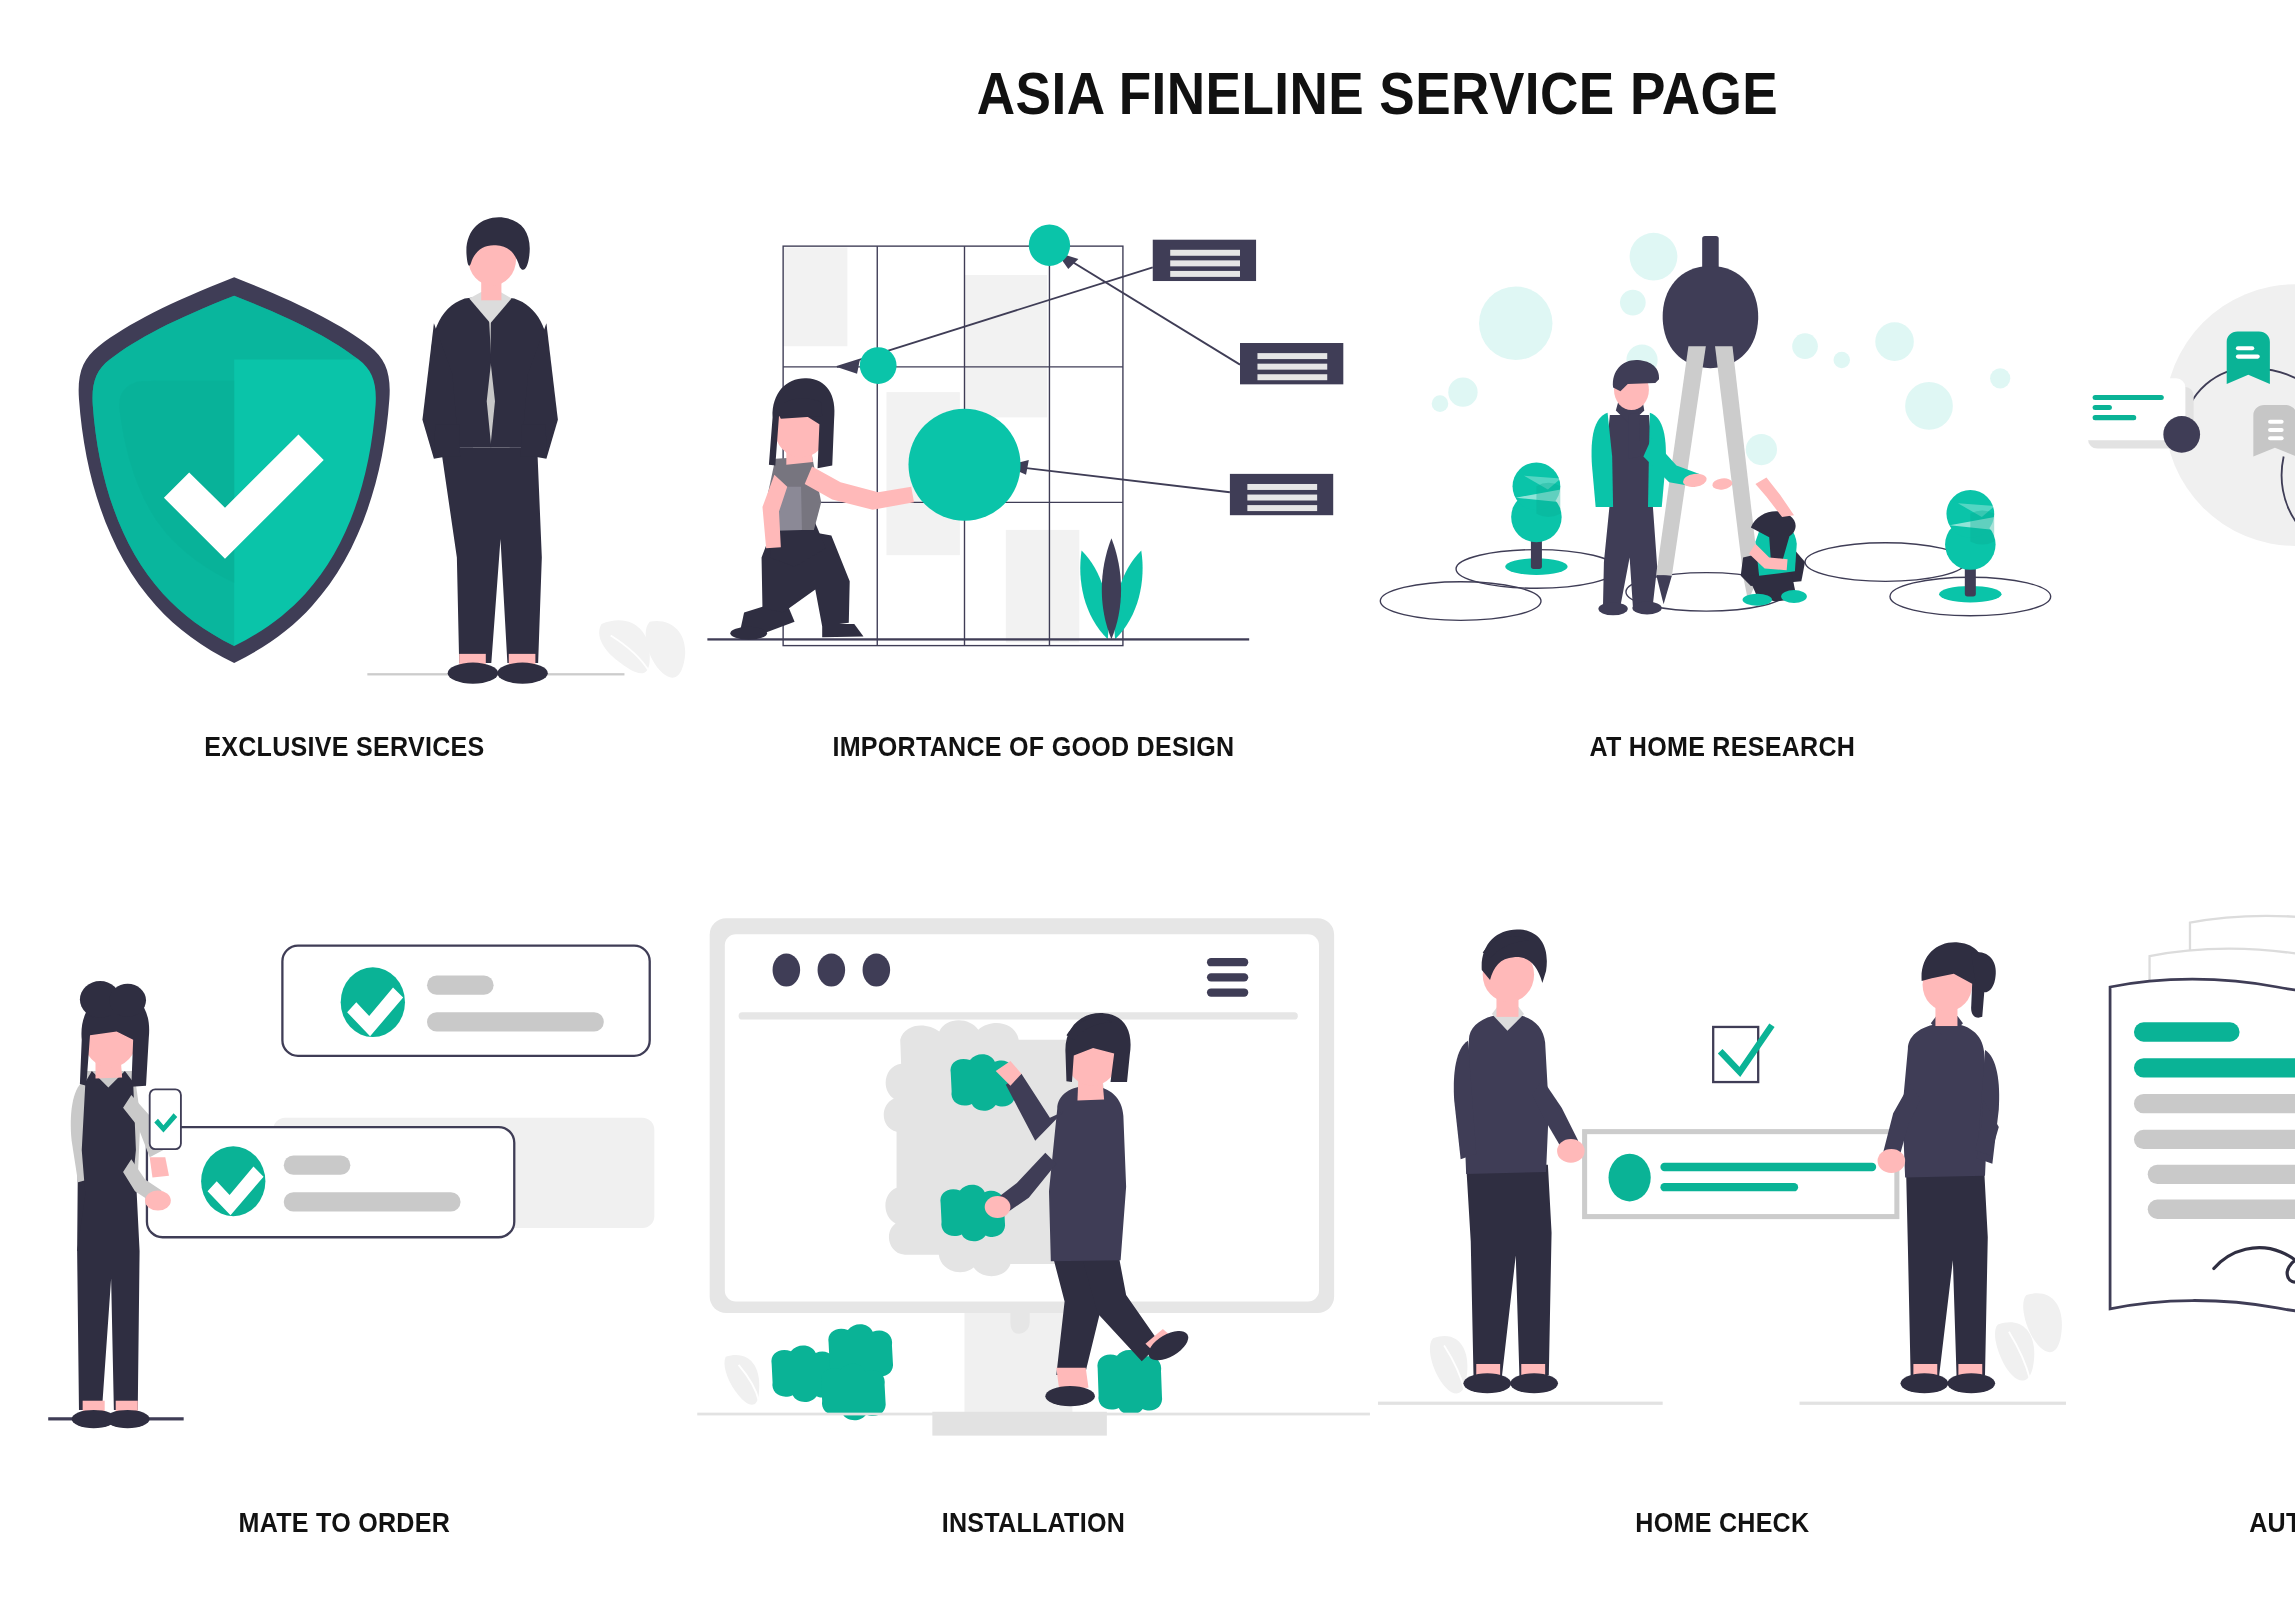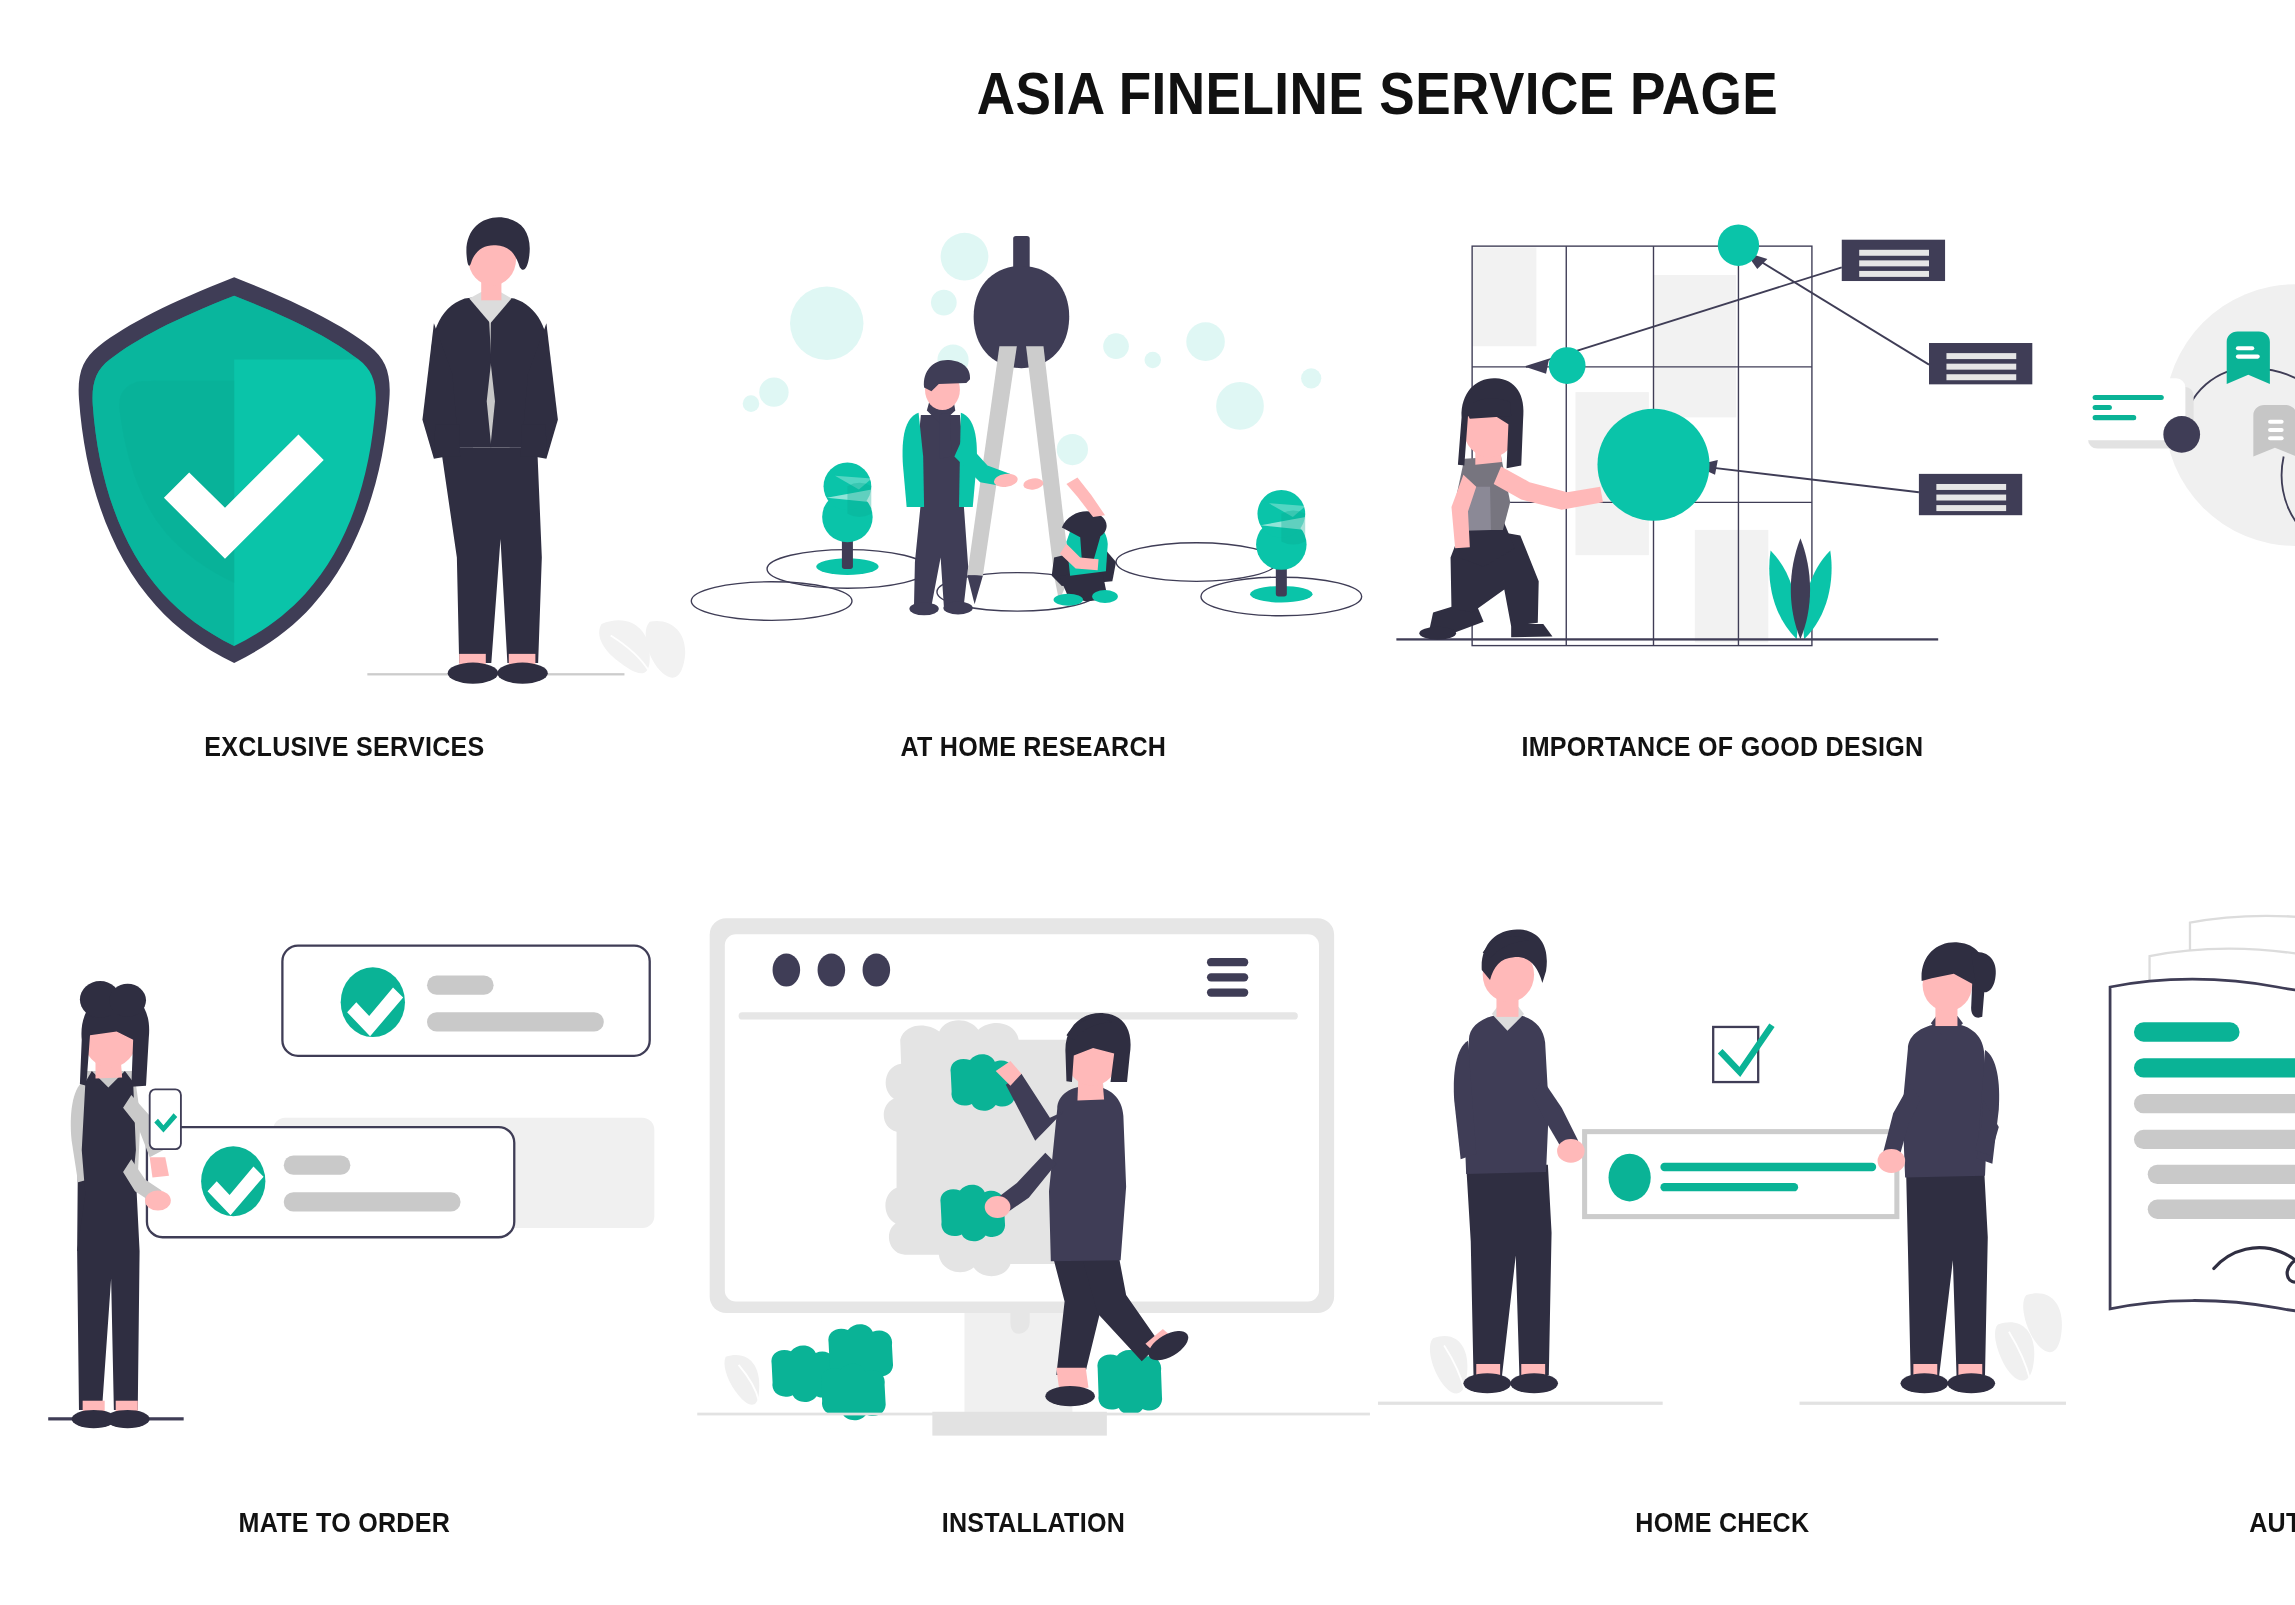--- a/index.html
+++ b/index.html
@@ -86,20 +86,97 @@
           <path d="M1022 196 L 1068 250 L 1114 196 L 1090 182 L 1048 182 Z" fill="#dcdcdc"></path>
 
           <rect x="1048" y="150" width="44" height="50" fill="#ffb9b9"></rect>
 
           <ellipse cx="1072" cy="110" rx="52" ry="58" fill="#ffb9b9"></ellipse>
 
           <path d="M1016 100 C 1012 42 1055 14 1098 20 C 1140 26 1160 58 1152 108 C 1148 132 1140 140 1132 128 C 1122 96 1108 82 1080 80 C 1054 78 1034 92 1026 118 C 1022 130 1018 126 1016 100 Z" fill="#2f2e41"></path>
         </svg>
       </div>
       <div class="caption">EXCLUSIVE SERVICES</div>
+    </div>
+
+    <div class="cell">
+      <div class="art">
+        <svg viewBox="0 0 1500 1150" preserveAspectRatio="xMidYMid meet">
+
+          <rect x="205" y="85" width="140" height="215" fill="#f2f2f2"></rect>
+          <rect x="600" y="145" width="180" height="310" fill="#f2f2f2"></rect>
+          <rect x="430" y="400" width="160" height="355" fill="#f2f2f2"></rect>
+          <rect x="690" y="700" width="160" height="245" fill="#f2f2f2"></rect>
+
+          <g stroke="#3f3d56" stroke-width="3" fill="none">
+            <rect x="205" y="82" width="740" height="870"></rect>
+            <line x1="410" y1="82" x2="410" y2="952"></line>
+            <line x1="600" y1="82" x2="600" y2="952"></line>
+            <line x1="785" y1="82" x2="785" y2="952"></line>
+            <line x1="205" y1="345" x2="945" y2="345"></line>
+            <line x1="205" y1="640" x2="945" y2="640"></line>
+          </g>
+
+          <g>
+            <rect x="1010" y="68" width="225" height="90" fill="#3f3d56"></rect>
+            <rect x="1048" y="90" width="152" height="13" fill="#e6e6e6"></rect>
+            <rect x="1048" y="113" width="152" height="13" fill="#e6e6e6"></rect>
+            <rect x="1048" y="136" width="152" height="13" fill="#e6e6e6"></rect>
+          </g>
+          <g>
+            <rect x="1200" y="293" width="225" height="90" fill="#3f3d56"></rect>
+            <rect x="1238" y="315" width="152" height="13" fill="#e6e6e6"></rect>
+            <rect x="1238" y="338" width="152" height="13" fill="#e6e6e6"></rect>
+            <rect x="1238" y="361" width="152" height="13" fill="#e6e6e6"></rect>
+          </g>
+          <g>
+            <rect x="1178" y="578" width="225" height="90" fill="#3f3d56"></rect>
+            <rect x="1216" y="600" width="152" height="13" fill="#e6e6e6"></rect>
+            <rect x="1216" y="623" width="152" height="13" fill="#e6e6e6"></rect>
+            <rect x="1216" y="646" width="152" height="13" fill="#e6e6e6"></rect>
+          </g>
+
+          <g stroke="#3f3d56" stroke-width="4" fill="none">
+            <line x1="1010" y1="128" x2="322" y2="345"></line>
+            <line x1="1200" y1="340" x2="800" y2="95"></line>
+            <line x1="1178" y1="618" x2="690" y2="560"></line>
+          </g>
+          <path d="M322 345 L 372 330 L 366 360 Z" fill="#3f3d56"></path>
+          <path d="M800 95 L 848 110 L 826 132 Z" fill="#3f3d56"></path>
+          <path d="M690 560 L 740 548 L 734 580 Z" fill="#3f3d56"></path>
+
+          <circle cx="785" cy="80" r="45" fill="#0ac4a9"></circle>
+          <circle cx="412" cy="342" r="40" fill="#0ac4a9"></circle>
+          <circle cx="600" cy="558" r="122" fill="#0ac4a9"></circle>
+
+          <path d="M912 938 C 860 888 845 810 855 745 C 900 790 920 860 912 938 Z" fill="#0ac4a9"></path>
+          <path d="M928 938 C 980 888 995 810 985 745 C 940 790 920 860 928 938 Z" fill="#0ac4a9"></path>
+          <path d="M920 938 C 892 870 892 790 920 718 C 948 790 948 870 920 938 Z" fill="#3f3d56"></path>
+
+          <rect x="40" y="936" width="1180" height="5" fill="#3f3d56"></rect>
+
+          <path d="M120 880 L 210 852 L 230 900 L 150 930 L 110 926 Z" fill="#2f2e41"></path>
+          <ellipse cx="130" cy="925" rx="40" ry="14" fill="#2f2e41"></ellipse>
+          <path d="M185 690 L 310 712 L 350 812 L 348 902 L 290 910 L 275 830 L 205 880 L 160 870 L 158 760 Z" fill="#2f2e41"></path>
+          <path d="M290 905 L 360 905 L 380 932 L 290 934 Z" fill="#2f2e41"></path>
+          <path d="M185 692 L 272 678 L 298 740 L 230 780 L 176 760 Z" fill="#2f2e41"></path>
+          <path d="M188 545 L 268 540 L 288 640 L 272 700 L 188 700 L 172 620 Z" fill="#77757f"></path>
+          <path d="M186 606 L 244 606 L 246 700 L 188 702 Z" fill="#8b8996"></path>
+
+          <path d="M268 562 L 330 596 L 412 618 L 484 606 L 490 640 L 400 656 L 312 634 L 252 600 Z" fill="#ffb9b9"></path>
+          <path d="M186 580 L 160 650 L 168 740 L 200 738 L 196 660 L 214 606 Z" fill="#ffb9b9"></path>
+
+          <path d="M212 510 L 264 505 L 270 552 L 212 558 Z" fill="#ffb9b9"></path>
+          <ellipse cx="244" cy="480" rx="58" ry="62" fill="#ffb9b9"></ellipse>
+
+          <path d="M182 455 C 180 400 214 368 256 370 C 300 372 322 406 316 460 L 312 560 L 280 566 L 284 470 L 252 450 L 196 452 L 188 560 L 174 558 Z" fill="#2f2e41"></path>
+          <path d="M190 440 C 208 412 252 406 288 422 L 290 452 L 200 458 Z" fill="#2f2e41"></path>
+        </svg>
+      </div>
+      <div class="caption">IMPORTANCE OF GOOD DESIGN</div>
     </div>
 
     <div class="cell">
       <div class="art">
         <svg viewBox="0 0 1500 1150" preserveAspectRatio="xMidYMid meet">
 
           <circle cx="300" cy="250" r="80" fill="#0ac4a9" opacity="0.13"></circle>
           <circle cx="185" cy="400" r="32" fill="#0ac4a9" opacity="0.13"></circle>
           <circle cx="135" cy="425" r="18" fill="#0ac4a9" opacity="0.13"></circle>
           <circle cx="600" cy="105" r="52" fill="#0ac4a9" opacity="0.13"></circle>
@@ -173,97 +250,20 @@
           <path d="M822 730 L 852 760 L 892 764 L 890 788 L 842 784 L 808 752 Z" fill="#ffb9b9"></path>
         </svg>
       </div>
       <div class="caption">AT HOME RESEARCH</div>
     </div>
 
     <div class="cell">
       <div class="art">
         <svg viewBox="0 0 1500 1150" preserveAspectRatio="xMidYMid meet">
 
-          <rect x="205" y="85" width="140" height="215" fill="#f2f2f2"></rect>
-          <rect x="600" y="145" width="180" height="310" fill="#f2f2f2"></rect>
-          <rect x="430" y="400" width="160" height="355" fill="#f2f2f2"></rect>
-          <rect x="690" y="700" width="160" height="245" fill="#f2f2f2"></rect>
-
-          <g stroke="#3f3d56" stroke-width="3" fill="none">
-            <rect x="205" y="82" width="740" height="870"></rect>
-            <line x1="410" y1="82" x2="410" y2="952"></line>
-            <line x1="600" y1="82" x2="600" y2="952"></line>
-            <line x1="785" y1="82" x2="785" y2="952"></line>
-            <line x1="205" y1="345" x2="945" y2="345"></line>
-            <line x1="205" y1="640" x2="945" y2="640"></line>
-          </g>
-
-          <g>
-            <rect x="1010" y="68" width="225" height="90" fill="#3f3d56"></rect>
-            <rect x="1048" y="90" width="152" height="13" fill="#e6e6e6"></rect>
-            <rect x="1048" y="113" width="152" height="13" fill="#e6e6e6"></rect>
-            <rect x="1048" y="136" width="152" height="13" fill="#e6e6e6"></rect>
-          </g>
-          <g>
-            <rect x="1200" y="293" width="225" height="90" fill="#3f3d56"></rect>
-            <rect x="1238" y="315" width="152" height="13" fill="#e6e6e6"></rect>
-            <rect x="1238" y="338" width="152" height="13" fill="#e6e6e6"></rect>
-            <rect x="1238" y="361" width="152" height="13" fill="#e6e6e6"></rect>
-          </g>
-          <g>
-            <rect x="1178" y="578" width="225" height="90" fill="#3f3d56"></rect>
-            <rect x="1216" y="600" width="152" height="13" fill="#e6e6e6"></rect>
-            <rect x="1216" y="623" width="152" height="13" fill="#e6e6e6"></rect>
-            <rect x="1216" y="646" width="152" height="13" fill="#e6e6e6"></rect>
-          </g>
-
-          <g stroke="#3f3d56" stroke-width="4" fill="none">
-            <line x1="1010" y1="128" x2="322" y2="345"></line>
-            <line x1="1200" y1="340" x2="800" y2="95"></line>
-            <line x1="1178" y1="618" x2="690" y2="560"></line>
-          </g>
-          <path d="M322 345 L 372 330 L 366 360 Z" fill="#3f3d56"></path>
-          <path d="M800 95 L 848 110 L 826 132 Z" fill="#3f3d56"></path>
-          <path d="M690 560 L 740 548 L 734 580 Z" fill="#3f3d56"></path>
-
-          <circle cx="785" cy="80" r="45" fill="#0ac4a9"></circle>
-          <circle cx="412" cy="342" r="40" fill="#0ac4a9"></circle>
-          <circle cx="600" cy="558" r="122" fill="#0ac4a9"></circle>
-
-          <path d="M912 938 C 860 888 845 810 855 745 C 900 790 920 860 912 938 Z" fill="#0ac4a9"></path>
-          <path d="M928 938 C 980 888 995 810 985 745 C 940 790 920 860 928 938 Z" fill="#0ac4a9"></path>
-          <path d="M920 938 C 892 870 892 790 920 718 C 948 790 948 870 920 938 Z" fill="#3f3d56"></path>
-
-          <rect x="40" y="936" width="1180" height="5" fill="#3f3d56"></rect>
-
-          <path d="M120 880 L 210 852 L 230 900 L 150 930 L 110 926 Z" fill="#2f2e41"></path>
-          <ellipse cx="130" cy="925" rx="40" ry="14" fill="#2f2e41"></ellipse>
-          <path d="M185 690 L 310 712 L 350 812 L 348 902 L 290 910 L 275 830 L 205 880 L 160 870 L 158 760 Z" fill="#2f2e41"></path>
-          <path d="M290 905 L 360 905 L 380 932 L 290 934 Z" fill="#2f2e41"></path>
-          <path d="M185 692 L 272 678 L 298 740 L 230 780 L 176 760 Z" fill="#2f2e41"></path>
-          <path d="M188 545 L 268 540 L 288 640 L 272 700 L 188 700 L 172 620 Z" fill="#77757f"></path>
-          <path d="M186 606 L 244 606 L 246 700 L 188 702 Z" fill="#8b8996"></path>
-
-          <path d="M268 562 L 330 596 L 412 618 L 484 606 L 490 640 L 400 656 L 312 634 L 252 600 Z" fill="#ffb9b9"></path>
-          <path d="M186 580 L 160 650 L 168 740 L 200 738 L 196 660 L 214 606 Z" fill="#ffb9b9"></path>
-
-          <path d="M212 510 L 264 505 L 270 552 L 212 558 Z" fill="#ffb9b9"></path>
-          <ellipse cx="244" cy="480" rx="58" ry="62" fill="#ffb9b9"></ellipse>
-
-          <path d="M182 455 C 180 400 214 368 256 370 C 300 372 322 406 316 460 L 312 560 L 280 566 L 284 470 L 252 450 L 196 452 L 188 560 L 174 558 Z" fill="#2f2e41"></path>
-          <path d="M190 440 C 208 412 252 406 288 422 L 290 452 L 200 458 Z" fill="#2f2e41"></path>
-        </svg>
-      </div>
-      <div class="caption">IMPORTANCE OF GOOD DESIGN</div>
-    </div>
-
-    <div class="cell">
-      <div class="art">
-        <svg viewBox="0 0 1500 1150" preserveAspectRatio="xMidYMid meet">
-
           <circle cx="500" cy="450" r="285" fill="#f0f0f0"></circle>
           <circle cx="835" cy="620" r="58" fill="#f2f2f2"></circle>
           <circle cx="1090" cy="720" r="28" fill="#f2f2f2"></circle>
 
           <path d="M1060 880 C 1010 820 1000 740 1028 690 C 1078 740 1092 820 1078 900 Z" fill="#f2f2f2"></path>
           <path d="M1090 900 C 1100 790 1150 720 1215 700 C 1212 800 1168 880 1098 920 Z" fill="#f2f2f2"></path>
           <path d="M1040 720 C 1070 780 1080 840 1076 894" stroke="#ffffff" stroke-width="4" fill="none"></path>
           <path d="M1190 720 C 1140 790 1112 860 1100 912" stroke="#ffffff" stroke-width="4" fill="none"></path>
 
           <g fill="none" stroke="#3f3d56" stroke-width="4">

